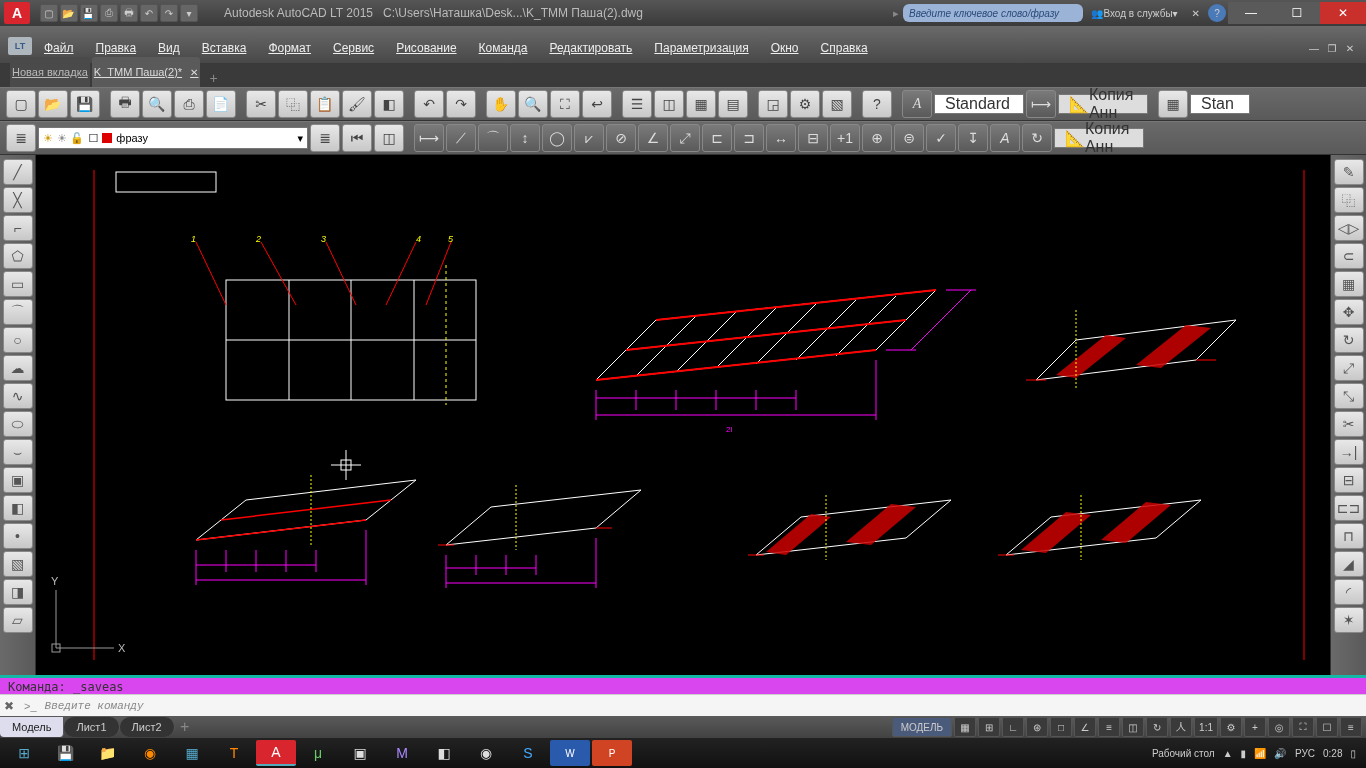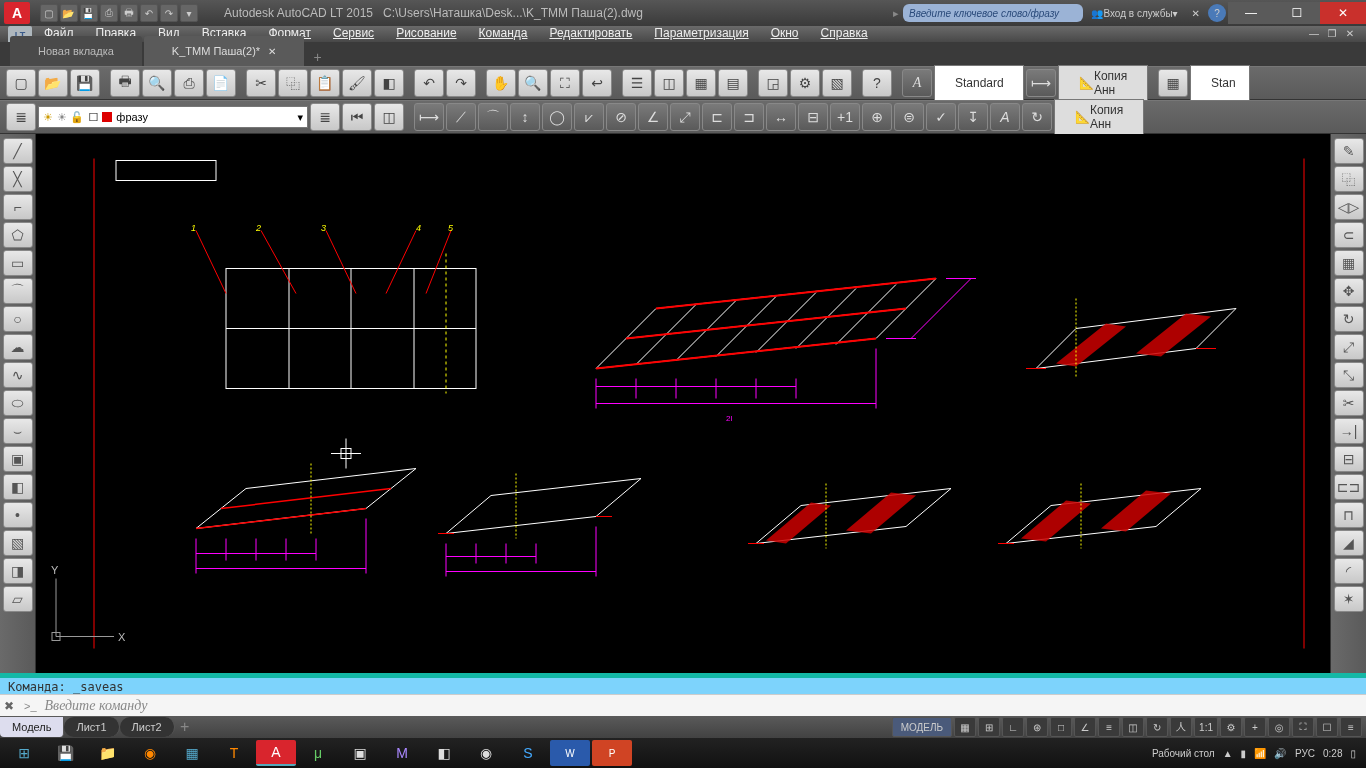--- a/index.html
+++ b/index.html
@@ -13,59 +13,59 @@
 .title-text { flex: 0 0 auto; padding: 0 20px; color: #bbb; font-size: 12px; }
 .title-right { margin-left: auto; display: flex; align-items: center; gap: 2px; }
 .search-box { background: #9bb3d6; height: 18px; width: 180px; font-size: 10px; padding: 0 6px; color: #2a4a7a; font-style: italic; display: flex; align-items: center; border-radius: 6px; }
 .title-btn { padding: 0 6px; height: 20px; display: flex; align-items: center; color: #ccc; font-size: 10px; }
 .win-controls { display: flex; }
 .win-btn { width: 46px; height: 22px; display: flex; align-items: center; justify-content: center; font-size: 12px; color: #fff; }
 .win-close { background: #c9302c; }
 .win-minmax { background: #5a5a5a; }
 
 
-.menubar { height: 16px; background: linear-gradient(#6a6a6a, #484848); display: flex; align-items: flex-start; padding: 0 8px; gap: 2px; }
+.menubar { height: 37px; background: linear-gradient(#6a6a6a, #484848); display: flex; align-items: flex-end; padding: 8px 8px; gap: 2px; }
 .menu-lt { width: 24px; height: 18px; background: #aeb7bd; color: #3a5a8a; font-size: 9px; font-weight: bold; display: flex; align-items: center; justify-content: center; border-radius: 2px; }
 .menu-item { padding: 0 10px; color: #eee; font-size: 12px; text-decoration: underline; }
 .menubar-right { margin-left: auto; display: flex; gap: 2px; }
 .menubar-right .icn { width: 16px; height: 14px; color: #ccc; font-size: 10px; display: flex; align-items: center; justify-content: center; }
 
 
 .doctabs { height: 24px; background: #3a3a3a; display: flex; align-items: flex-end; padding: 0 10px; gap: 2px; }
-.doctab { height: 30px; padding: 0 28px; background: #4a4a4a; color: #bbb; font-size: 11px; display: flex; align-items: center; border-radius: 3px 3px 0 0; }
+.doctab { height: 30px; padding: 0 2px; background: #4a4a4a; color: #bbb; font-size: 11px; display: flex; align-items: center; border-radius: 3px 3px 0 0; text-decoration: underline; }
 .doctab.active { background: #5a5a5a; color: #ddd; align-items: center; }
 .doctab .x { margin-left: 8px; font-size: 10px; }
 .addtab { width: 22px; height: 18px; color: #888; display: flex; align-items: center; justify-content: center; font-size: 14px; }
 
 
 .toolbar-row { height: 34px; background: linear-gradient(#6a6a6a, #5a5a5a); border-top: 1px solid #777; border-bottom: 1px solid #333; display: flex; align-items: center; padding: 0 6px; gap: 2px; }
 .tb-btn { width: 30px; height: 28px; background: linear-gradient(#e8e8e8, #c8c8c8); border: 1px solid #888; border-radius: 3px; display: flex; align-items: center; justify-content: center; font-size: 14px; color: #444; }
 .tb-btn.dark { background: linear-gradient(#7a7a7a, #5a5a5a); color: #ddd; }
 .tb-sep { width: 6px; }
-.tb-combo { height: 36px; background: #fff; border: 1px solid #777; font-size: 12px; padding: 0 20px; display: flex; align-items: center; min-width: 60px; color: #333; }
+.tb-combo { height: 20px; background: #fff; border: 1px solid #777; font-size: 16px; padding: 0 10px; display: flex; align-items: center; min-width: 60px; color: #333; }
 .layer-combo { width: 270px; height: 22px; background: #fff; border: 1px solid #777; display: flex; align-items: center; font-size: 11px; padding: 0 4px; gap: 4px; }
 .layer-swatch { width: 10px; height: 10px; background: #d00; }
 
 
 .main { flex: 1; display: flex; background: #3a3a3a; overflow: hidden; }
 .left-palette, .right-palette { width: 36px; background: linear-gradient(to right, #6a6a6a, #5a5a5a); display: flex; flex-direction: column; align-items: center; padding: 4px 0; gap: 2px; border-right: 1px solid #333; }
 .right-palette { border-left: 1px solid #333; border-right: none; }
 .pal-btn { width: 30px; height: 26px; background: linear-gradient(#e8e8e8, #c8c8c8); border: 1px solid #888; border-radius: 3px; display: flex; align-items: center; justify-content: center; font-size: 14px; color: #555; }
 
 
 .canvas-wrap { flex: 1; background: #000; position: relative; }
 .canvas-wrap svg { position: absolute; top: 0; left: 0; }
 
 
-.cmdline { background: #7dd3fc; border-top: 5px solid #14b8a6; }
+.cmdline { background: #d946ef; border-top: 3px solid #14b8a6; }
 .cmd-hist { font-family: 'Consolas', monospace; font-size: 12px; color: #333; padding: 2px 8px; height: 16px; }
 .cmd-input-row { display: flex; align-items: center; background: #f5f5f5; border-top: 1px solid #ccc; height: 22px; }
 .cmd-icon { width: 20px; padding-left: 4px; color: #666; font-size: 12px; }
 .cmd-chev { color: #888; font-size: 11px; padding: 0 4px; }
-.cmd-input { flex: 1; font-family: Liberation Serif, serif; font-size: 14px; color: #888; font-style: italic; padding: 0 4px; }
+.cmd-input { flex: 1; font-family: Liberation Mono, monospace; font-size: 11px; color: #888; font-style: italic; padding: 0 4px; }
 
 
 .layout-row { height: 22px; background: linear-gradient(#5a5a5a,#424242); display: flex; align-items: center; }
 .layout-tab { height: 20px; padding: 0 12px; background: #333; color: #ccc; font-size: 11px; display: flex; align-items: center; border-right: 1px solid #555; border-radius: 10px; }
 .layout-tab.active { background: #dde; color: #222; font-weight: 500; border-radius: 0 0 4px 4px; }
 .layout-add { width: 20px; color: #888; display: flex; align-items: center; justify-content: center; }
 
 
 .statusbar { height: 24px; background: linear-gradient(#4a4a4a, #2a2a2a); display: flex; align-items: center; justify-content: flex-end; padding: 0 4px; gap: 2px; }
 .sb-btn { height: 20px; min-width: 22px; padding: 0 4px; background: #3a3a3a; border: 1px solid #555; border-radius: 2px; color: #ccc; font-size: 10px; display: flex; align-items: center; justify-content: center; }

